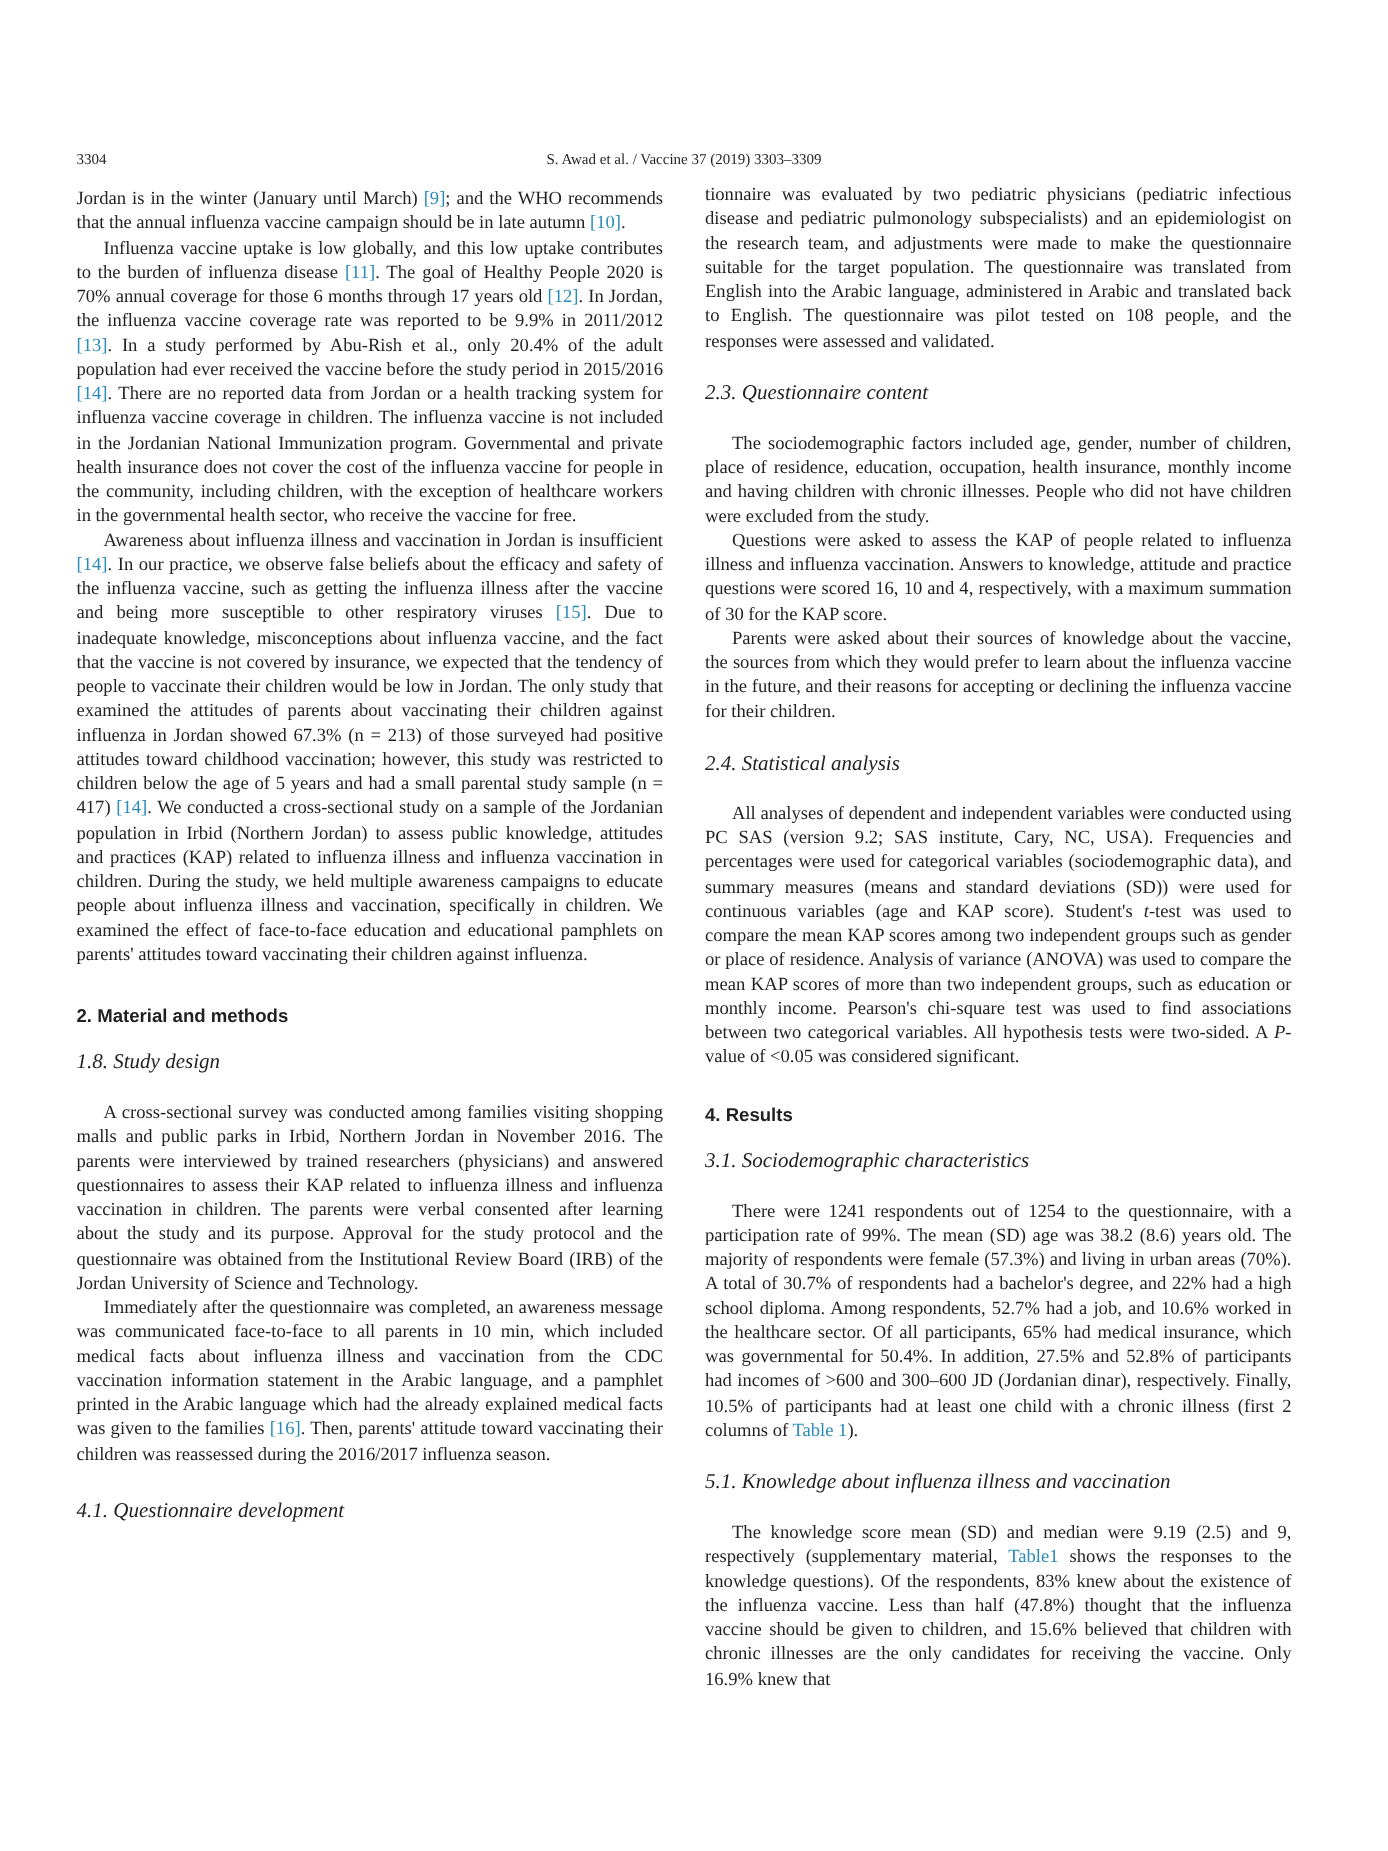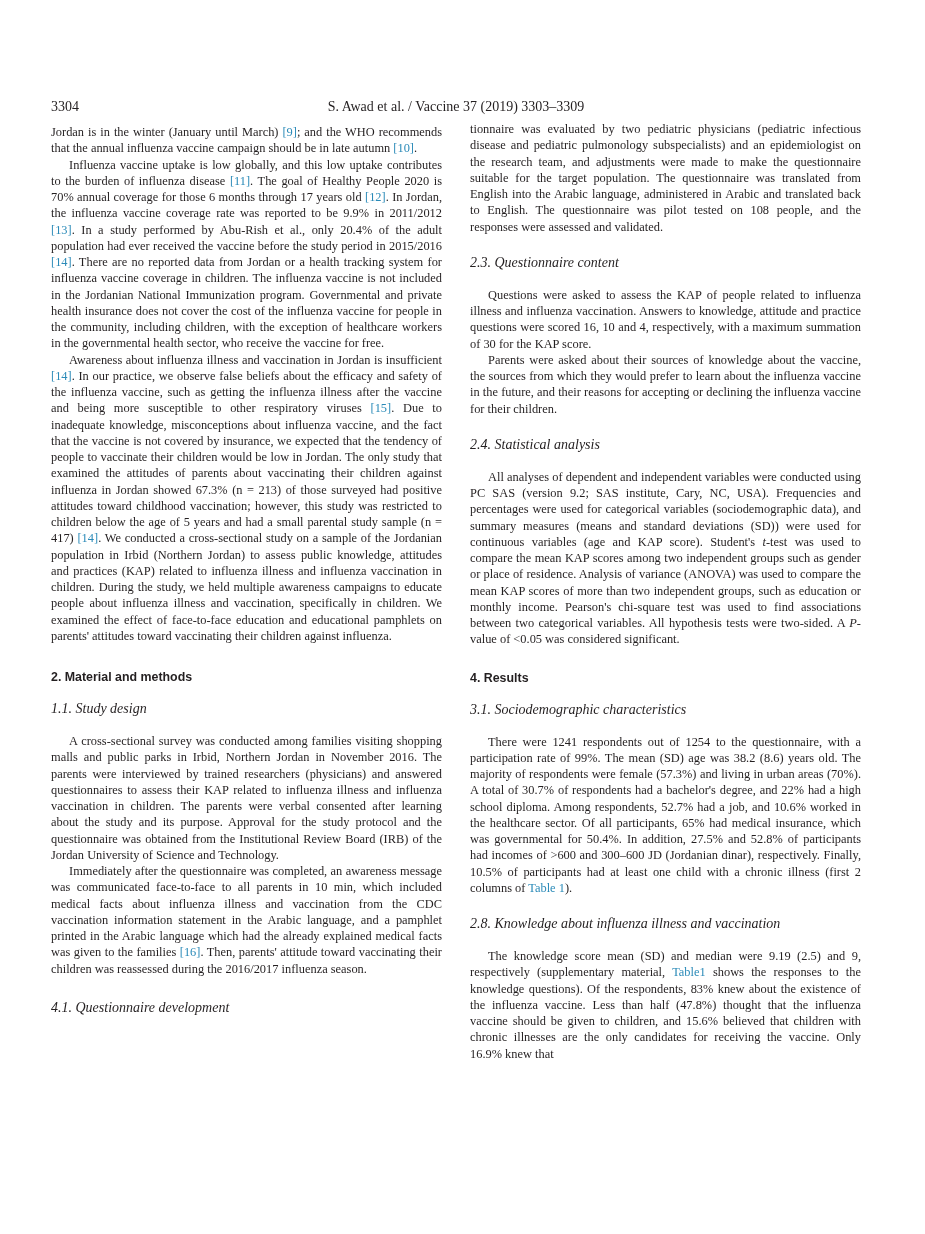--- a/index.html
+++ b/index.html
@@ -3,21 +3,21 @@
 <meta charset="utf-8">
 <style>
   html, body { margin: 0; padding: 0; background: #ffffff; }
   body {
     width: 925px; height: 1234px; position: relative; overflow: hidden;
     font-family: "Liberation Serif", "DejaVu Serif", serif;
     color: #231f20;
   }
   .header {
     position: absolute; top: 99px; left: 51px; width: 810px; height: 16px;
-    font-size: 14px; line-height: 16px;
+    font-size: 10px; line-height: 16px;
   }
   .header .pagenum { position: absolute; left: 0; top: 0; }
   .header .running { position: absolute; left: 0; right: 0; text-align: center; }
   .col {
     position: absolute; top: 102px; width: 391px;
     font-size: 12.4px; line-height: 16.25px; text-align: justify;
     hyphens: manual;
   }
   .col.left { left: 51px; margin-top: 21px; }
   .col.right { left: 470px; }
@@ -47,50 +47,51 @@
     <span>Jordan is in the winter (January until March) </span><a class="cite">[9]</a><span>; and the WHO recommends that the annual influenza vaccine campaign should be in late autumn </span><a class="cite">[10]</a><span>.</span>
   </p>
   <p>
     <span>Influenza vaccine uptake is low globally, and this low uptake contributes to the burden of influenza disease </span><a class="cite">[11]</a><span>. The goal of Healthy People 2020 is 70% annual coverage for those 6 months through 17 years old </span><a class="cite">[12]</a><span>. In Jordan, the influenza vaccine coverage rate was reported to be 9.9% in 2011/2012 </span><a class="cite">[13]</a><span>. In a study performed by Abu-Rish et al., only 20.4% of the adult population had ever received the vaccine before the study period in 2015/2016 </span><a class="cite">[14]</a><span>. There are no reported data from Jordan or a health tracking system for influenza vaccine coverage in children. The influenza vaccine is not included in the Jordanian National Immunization program. Governmental and private health insurance does not cover the cost of the influenza vaccine for people in the community, including children, with the exception of healthcare workers in the governmental health sector, who receive the vaccine for free.</span>
   </p>
   <p>
     <span>Awareness about influenza illness and vaccination in Jordan is insufficient </span><a class="cite">[14]</a><span>. In our practice, we observe false beliefs about the efficacy and safety of the influenza vaccine, such as getting the influenza illness after the vaccine and being more susceptible to other respiratory viruses </span><a class="cite">[15]</a><span>. Due to inadequate knowledge, misconceptions about influenza vaccine, and the fact that the vaccine is not covered by insurance, we expected that the tendency of people to vaccinate their children would be low in Jordan. The only study that examined the attitudes of parents about vaccinating their children against influenza in Jordan showed 67.3% (n = 213) of those surveyed had positive attitudes toward childhood vaccination; however, this study was restricted to children below the age of 5 years and had a small parental study sample (n = 417) </span><a class="cite">[14]</a><span>. We conducted a cross-sectional study on a sample of the Jordanian population in Irbid (Northern Jordan) to assess public knowledge, attitudes and practices (KAP) related to influenza illness and influenza vaccination in children. During the study, we held multiple awareness campaigns to educate people about influenza illness and vaccination, specifically in children. We examined the effect of face-to-face education and educational pamphlets on parents' attitudes toward vaccinating their children against influenza.</span>
   </p>
 
   <h2>2. Material and methods</h2>
-  <h3>1.1. Study design</h3>
+  <h3>1.8. Study design</h3>
   <div class="sec-gap"></div>
   <p>A cross-sectional survey was conducted among families visiting shopping malls and public parks in Irbid, Northern Jordan in November 2016. The parents were interviewed by trained researchers (physicians) and answered questionnaires to assess their KAP related to influenza illness and influenza vaccination in children. The parents were verbal consented after learning about the study and its purpose. Approval for the study protocol and the questionnaire was obtained from the Institutional Review Board (IRB) of the Jordan University of Science and Technology.</p>
   <p>
     <span>Immediately after the questionnaire was completed, an awareness message was communicated face-to-face to all parents in 10 min, which included medical facts about influenza illness and vaccination from the CDC vaccination information statement in the Arabic language, and a pamphlet printed in the Arabic language which had the already explained medical facts was given to the families </span><a class="cite">[16]</a><span>. Then, parents' attitude toward vaccinating their children was reassessed during the 2016/2017 influenza season.</span>
   </p>
 
   <h3 style="margin-top:23px;">4.1. Questionnaire development</h3>
   <div class="sec-gap"></div>
 </div>
 
 <div class="col right" style="top:121px;">
   <p class="noindent">tionnaire was evaluated by two pediatric physicians (pediatric infectious disease and pediatric pulmonology subspecialists) and an epidemiologist on the research team, and adjustments were made to make the questionnaire suitable for the target population. The questionnaire was translated from English into the Arabic language, administered in Arabic and translated back to English. The questionnaire was pilot tested on 108 people, and the responses were assessed and validated.</p>
 
   <h3 style="margin-top:20px;">2.3. Questionnaire content</h3>
   <div class="sec-gap"></div>
+  <p>The sociodemographic factors included age, gender, number of children, place of residence, education, occupation, health insurance, monthly income and having children with chronic illnesses. People who did not have children were excluded from the study.</p>
   <p>Questions were asked to assess the KAP of people related to influenza illness and influenza vaccination. Answers to knowledge, attitude and practice questions were scored 16, 10 and 4, respectively, with a maximum summation of 30 for the KAP score.</p>
   <p>Parents were asked about their sources of knowledge about the vaccine, the sources from which they would prefer to learn about the influenza vaccine in the future, and their reasons for accepting or declining the influenza vaccine for their children.</p>
 
   <h3 style="margin-top:20px;">2.4. Statistical analysis</h3>
   <div class="sec-gap"></div>
   <p>
     <span>All analyses of dependent and independent variables were conducted using PC SAS (version 9.2; SAS institute, Cary, NC, USA). Frequencies and percentages were used for categorical variables (sociodemographic data), and summary measures (means and standard deviations (SD)) were used for continuous variables (age and KAP score). Student's </span><i>t</i><span>-test was used to compare the mean KAP scores among two independent groups such as gender or place of residence. Analysis of variance (ANOVA) was used to compare the mean KAP scores of more than two independent groups, such as education or monthly income. Pearson's chi-square test was used to find associations between two categorical variables. All hypothesis tests were two-sided. A </span><i>P</i><span>-value of &lt;0.05 was considered significant.</span>
   </p>
 
   <h2 style="margin-top:22px;">4. Results</h2>
   <h3>3.1. Sociodemographic characteristics</h3>
   <div class="sec-gap"></div>
   <p>
     <span>There were 1241 respondents out of 1254 to the questionnaire, with a participation rate of 99%. The mean (SD) age was 38.2 (8.6) years old. The majority of respondents were female (57.3%) and living in urban areas (70%). A total of 30.7% of respondents had a bachelor's degree, and 22% had a high school diploma. Among respondents, 52.7% had a job, and 10.6% worked in the healthcare sector. Of all participants, 65% had medical insurance, which was governmental for 50.4%. In addition, 27.5% and 52.8% of participants had incomes of &gt;600 and 300–600 JD (Jordanian dinar), respectively. Finally, 10.5% of participants had at least one child with a chronic illness (first 2 columns of </span><a class="cite">Table 1</a><span>).</span>
   </p>
 
-  <h3 style="margin-top:20px;">2.8. Knowledge about influenza illness and vaccination</h3>
+  <h3 style="margin-top:20px;">5.1. Knowledge about influenza illness and vaccination</h3>
   <div class="sec-gap"></div>
   <p>
     <span>The knowledge score mean (SD) and median were 9.19 (2.5) and 9, respectively (supplementary material, </span><a class="cite">Table1</a><span> shows the responses to the knowledge questions). Of the respondents, 83% knew about the existence of the influenza vaccine. Less than half (47.8%) thought that the influenza vaccine should be given to children, and 15.6% believed that children with chronic illnesses are the only candidates for receiving the vaccine. Only 16.9% knew that</span>
   </p>
 </div>
 
 </body></html>

